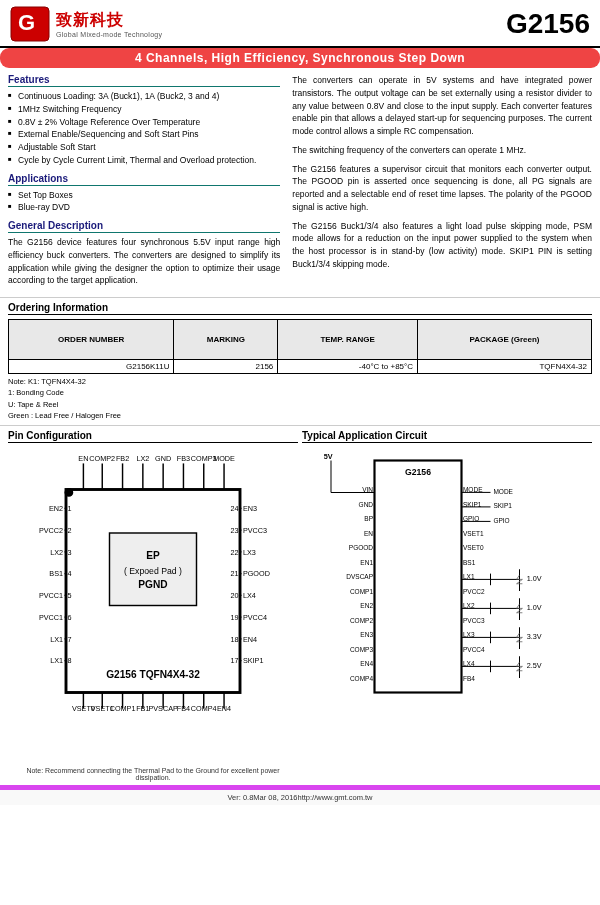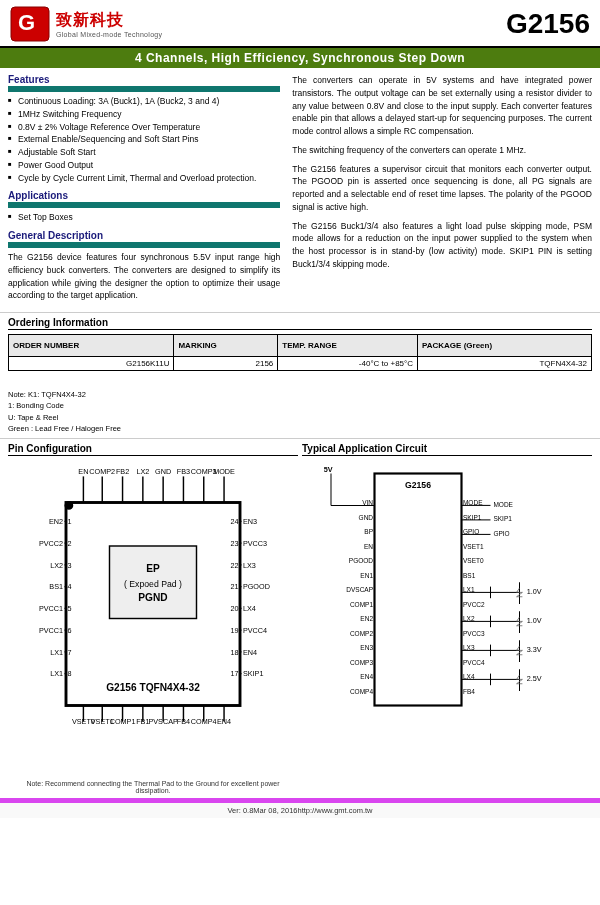--- a/index.html
+++ b/index.html
@@ -50,47 +50,48 @@
       font-size: 7px;
       color: #555;
       letter-spacing: 0.3px;
     }
     .part-number {
       font-size: 28px;
       font-weight: bold;
       color: #000;
     }
     .subtitle-bar {
-      background: #4d7c0f;
+      background: #ef4444;
       color: #fff;
       text-align: center;
       font-size: 12px;
       font-weight: bold;
       padding: 3px 0;
       letter-spacing: 0.5px;
+      border-radius: 9px;
     }
     
     .main-content {
       display: flex;
       gap: 0;
       padding: 6px 8px;
     }
     .left-col {
       width: 48%;
       padding-right: 8px;
     }
     .right-col {
       width: 52%;
       padding-left: 4px;
     }
     .section-title {
       font-size: 10px;
       font-weight: bold;
       color: #1a1a7a;
-      border-bottom: 6px solid #0f766e;
+      border-bottom: 1px solid #0f766e;
       margin-bottom: 3px;
       padding-bottom: 1px;
     }
     .section-title-dark {
       font-size: 10px;
       font-weight: bold;
       color: #000;
       border-bottom: 1px solid #000;
       margin-bottom: 3px;
       padding-bottom: 1px;
@@ -132,32 +133,32 @@
     }
     .order-table {
       width: 100%;
       border-collapse: collapse;
       font-size: 8px;
       margin-top: 4px;
     }
     .order-table th {
       border: 1px solid #000;
       background: #e8e8e8;
-      padding: 6px 4px;
-      text-align: left;
+      padding: 15px 4px;
+      text-align: center;
       font-weight: bold;
     }
     .order-table td {
       border: 1px solid #000;
       padding: 2px 4px;
       text-align: right;
     }
     .order-notes {
       font-size: 7.5px;
-      margin-top: 18px;
+      margin-top: 2px;
       line-height: 1.5;
     }
     
     .bottom-section {
       display: flex;
       padding: 4px 8px;
       border-top: 1px solid #ccc;
       gap: 4px;
     }
     .pin-config {
@@ -209,27 +210,27 @@
 
     <div class="left-col">
 
       <div class="section-title">Features</div>
       <ul class="features-list">
         <li><span>Continuous Loading: 3A (Buck1), 1A (Buck2, 3 and 4)</span></li>
         <li><span>1MHz Switching Frequency</span></li>
         <li><span>0.8V ± 2% Voltage Reference Over Temperature</span></li>
         <li><span>External Enable/Sequencing and Soft Start Pins</span></li>
         <li><span>Adjustable Soft Start</span></li>
-        <li><span>Power Good Output</span></li>
         <li><span>Cycle by Cycle Current Limit, Thermal and Overload protection.</span></li>
       </ul>
 
       <div class="section-title">Applications</div>
       <ul class="features-list">
         <li><span>Set Top Boxes</span></li>
+        <li><span>Blue-ray DVD</span></li>
       </ul>
 
       <div class="section-title">General Description</div>
       <p class="desc-text">The G2156 device features four synchronous 5.5V input range high efficiency buck converters. The converters are designed to simplify its application while giving the designer the option to optimize their usage according to the target application.</p>
     </div>
 
     <div class="right-col">
       <p class="right-text">The converters can operate in 5V systems and have integrated power transistors. The output voltage can be set externally using a resistor divider to any value between 0.8V and close to the input supply. Each converter features enable pin that allows a delayed start-up for sequencing purposes. The current mode control allows a simple RC compensation.</p>
       <p class="right-text">The switching frequency of the converters can operate 1 MHz.</p>
       <p class="right-text">The G2156 features a supervisor circuit that monitors each converter output. The PGOOD pin is asserted once sequencing is done, all PG signals are reported and a selectable end of reset time lapses. The polarity of the PGOOD signal is active high.</p>

